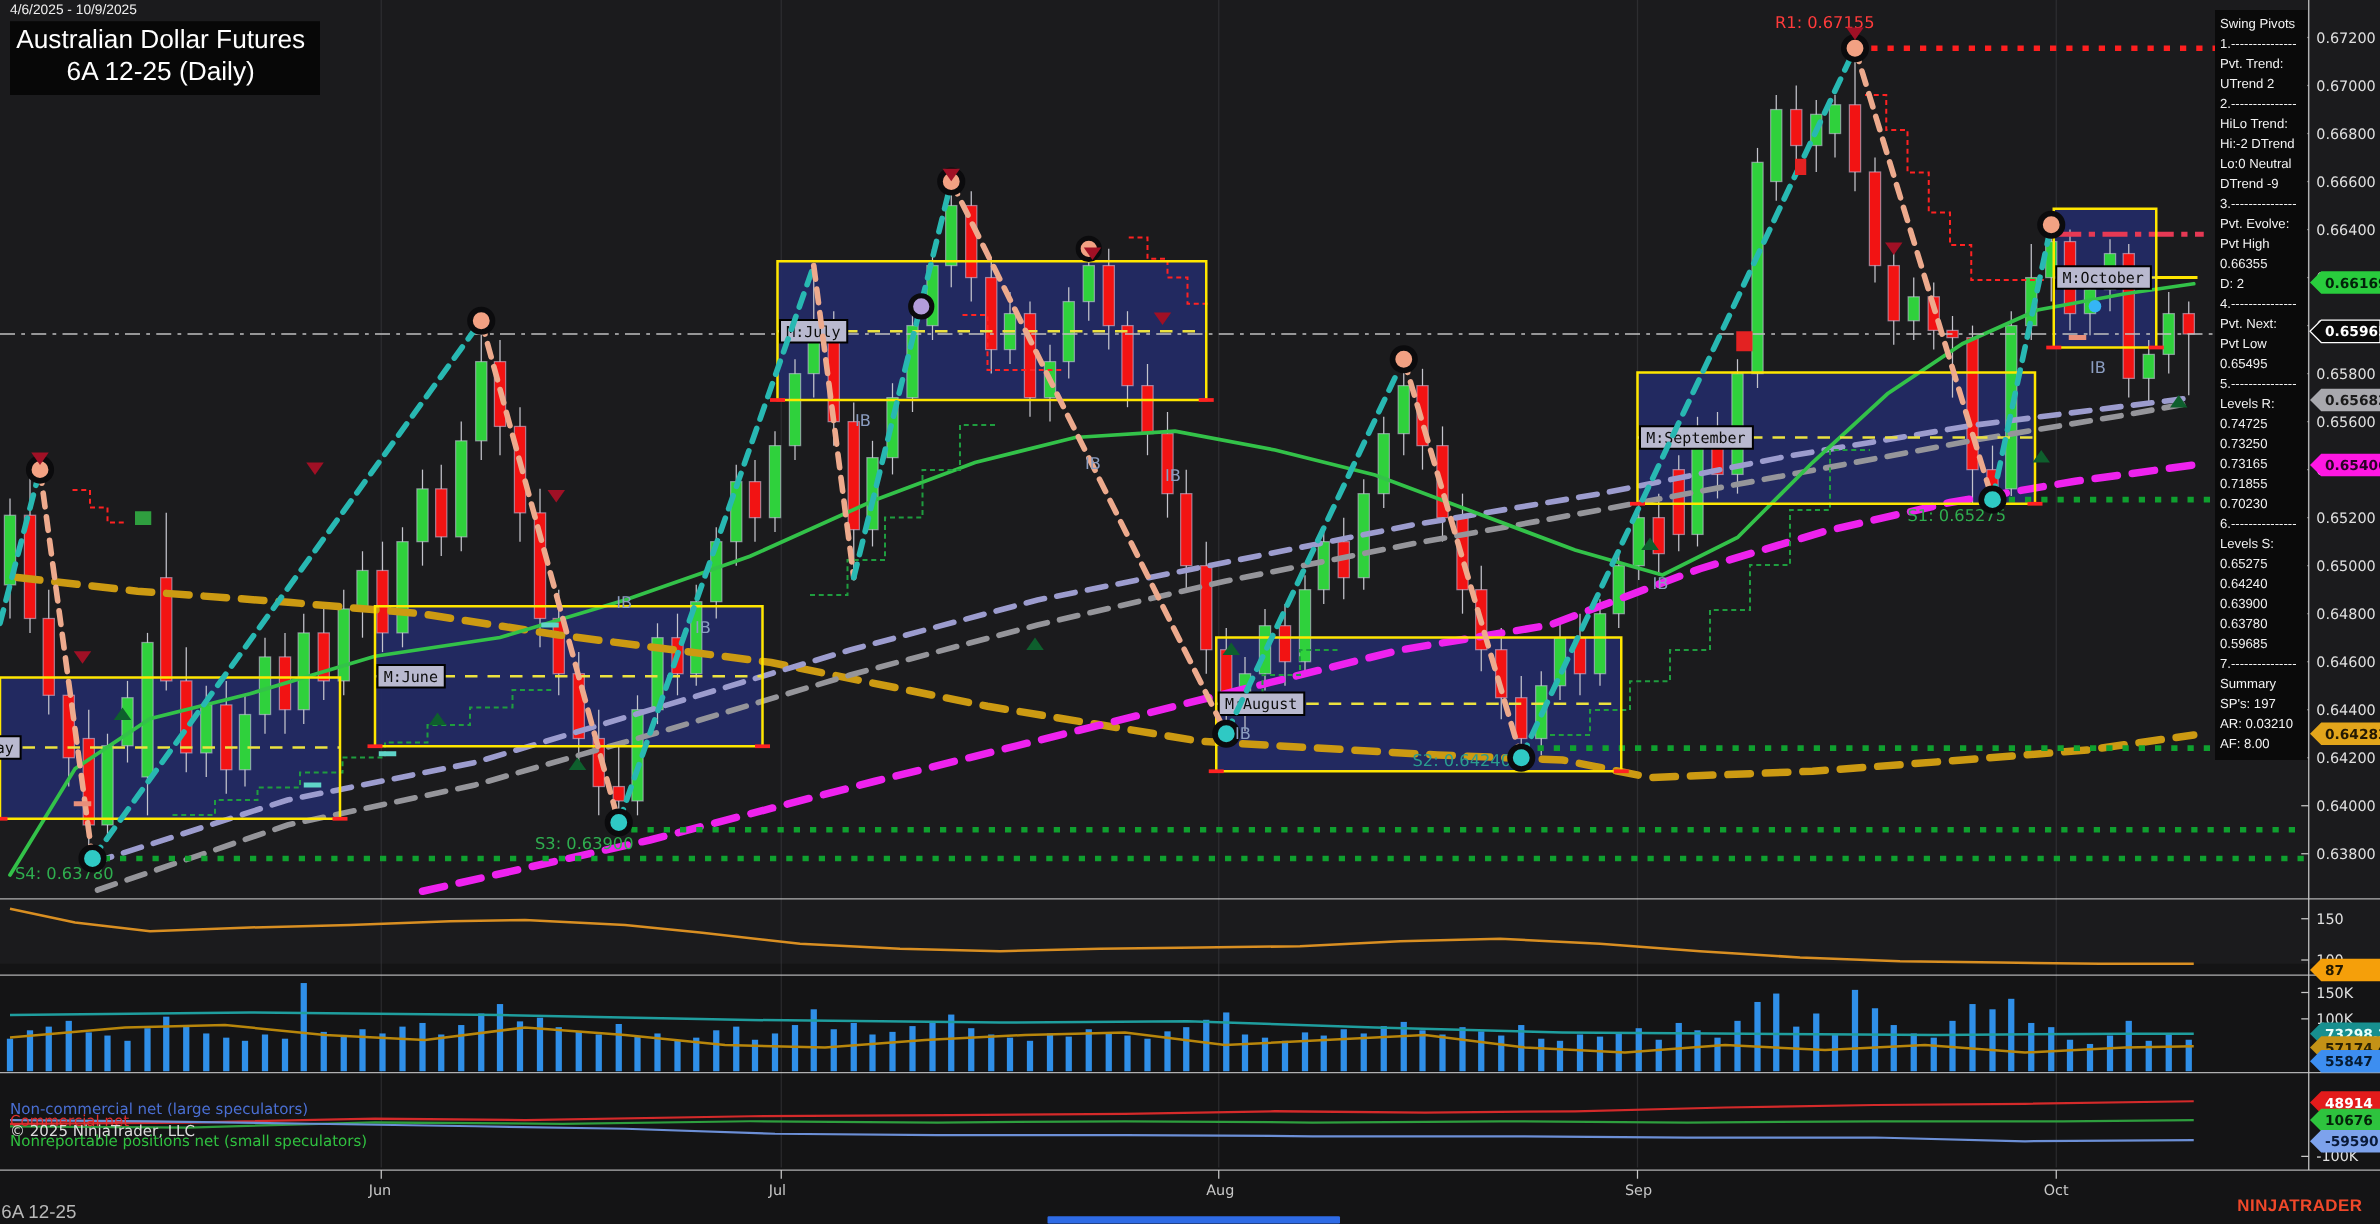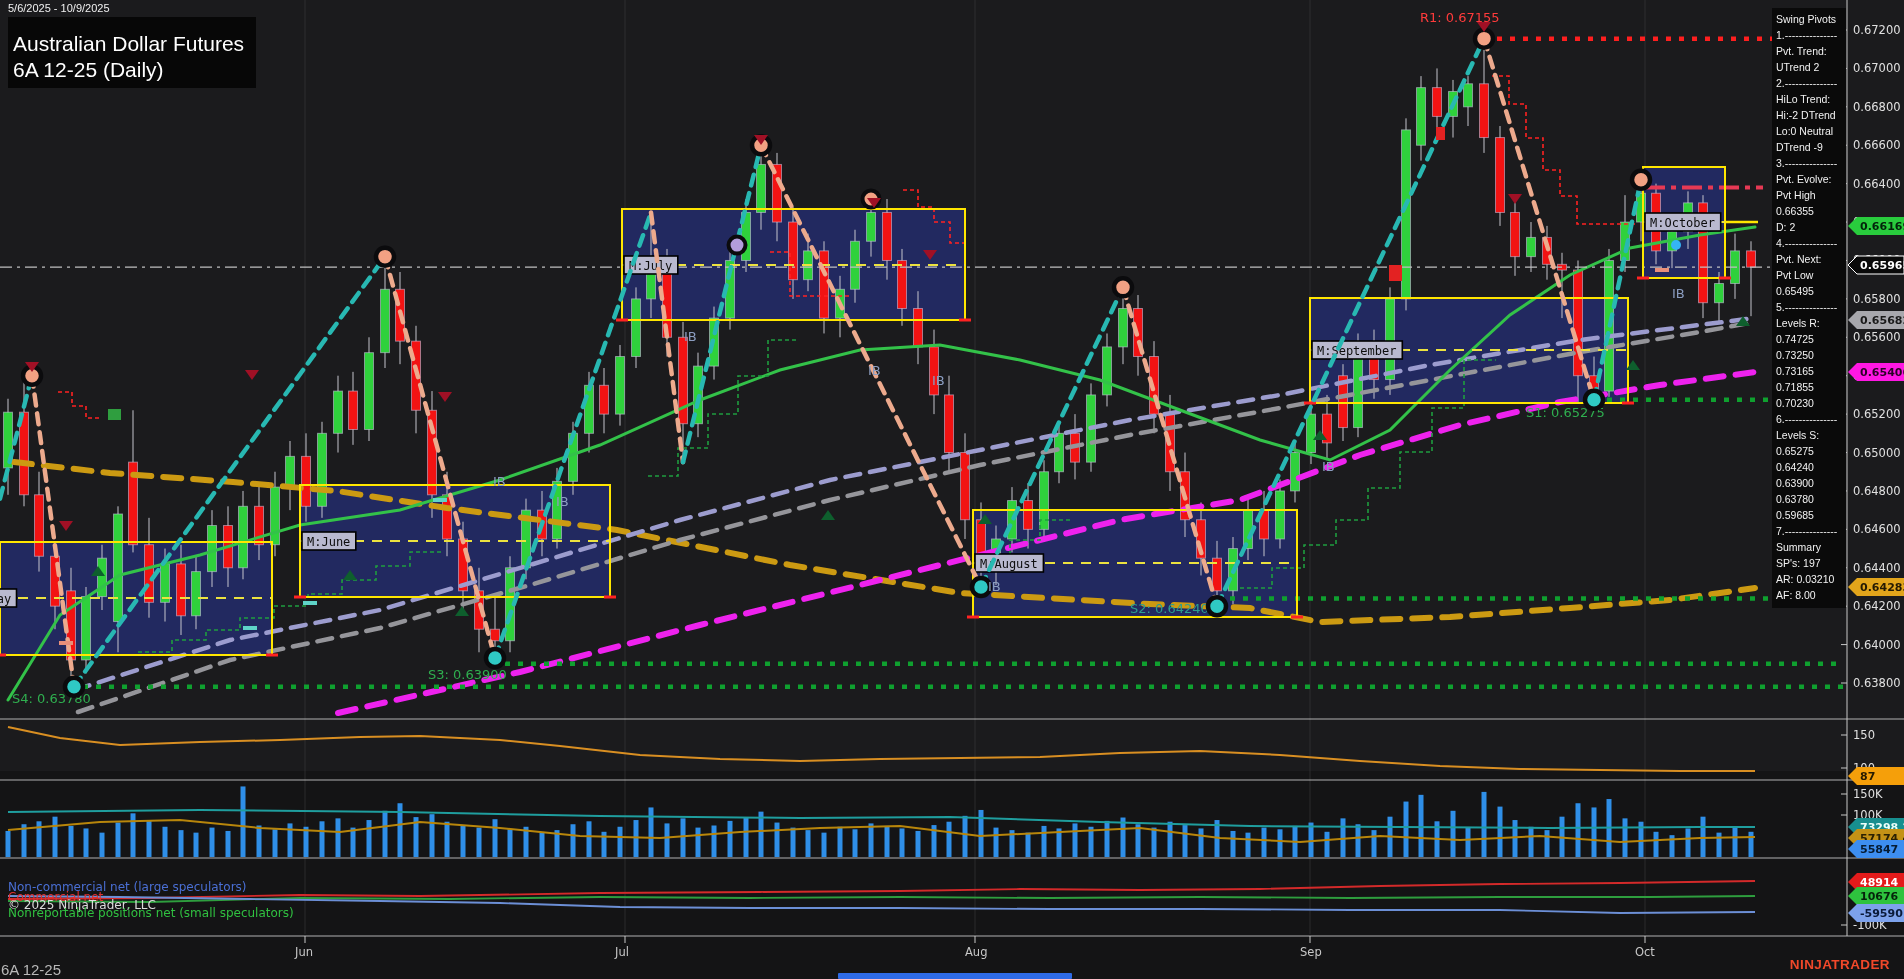--- a/index.html
+++ b/index.html
@@ -2,21 +2,21 @@
 <html><head>
 <meta charset="utf-8">
 <style>
   html,body{margin:0;padding:0;background:#141415;}
   body{width:1904px;height:979px;position:relative;overflow:hidden;
        font-family:"Liberation Sans", sans-serif;color:#e8e8e8;}
   #stage{position:absolute;left:0;top:0;width:1904px;height:771px;background:#1b1b1d;}
   svg{position:absolute;left:0;top:0;}
   .overlay{position:absolute;}
   #date-range{left:8px;top:2px;font-size:11px;color:#f0f0f0;}
-  #title-box{left:8px;top:17px;background:rgba(5,5,5,.92);padding:14px 12px 6px 5px;line-height:1.22;}
+  #title-box{left:8px;top:17px;background:rgba(5,5,5,.92);padding:2px 12px 6px 5px;line-height:1.22;text-align:center;}
   #title-box .t{font-size:21px;color:#ffffff;white-space:nowrap;}
   #swing-panel{left:1772px;top:8px;width:68px;background:#0a0a0a;color:#f2f2f2;
       font-size:10.5px;line-height:16px;padding:3px 2px 5px 4px;white-space:nowrap;overflow:hidden;}
   #footer-left{left:1px;top:961px;font-size:15px;color:#b8b8b8;}
   #brand{right:14px;top:957px;font-size:13.5px;font-weight:bold;letter-spacing:.4px;color:#f0482a;}
   #scrollbar{left:838px;top:973px;width:234px;height:6px;background:#2e6be6;border-radius:1px;}
 </style>
 </head>
 <body>
 
@@ -623,21 +623,21 @@
         <text x="615" y="956" fill="#c8c8c8" font-size="11.5" font-family="DejaVu Sans, sans-serif">Jul</text>
         <line x1="975" y1="936" x2="975" y2="943" stroke="#c8c8c8" stroke-width="1"></line>
         <text x="965" y="956" fill="#c8c8c8" font-size="11.5" font-family="DejaVu Sans, sans-serif">Aug</text>
         <line x1="1310" y1="936" x2="1310" y2="943" stroke="#c8c8c8" stroke-width="1"></line>
         <text x="1300" y="956" fill="#c8c8c8" font-size="11.5" font-family="DejaVu Sans, sans-serif">Sep</text>
         <line x1="1645" y1="936" x2="1645" y2="943" stroke="#c8c8c8" stroke-width="1"></line>
         <text x="1635" y="956" fill="#c8c8c8" font-size="11.5" font-family="DejaVu Sans, sans-serif">Oct</text>
       </g>
     </svg>
 
-  <div class="overlay" id="date-range">5/6/2025 - 10/9/2025</div>
+  <div class="overlay" id="date-range">4/6/2025 - 10/9/2025</div>
 
   <div class="overlay" id="title-box">
     <div class="t">Australian Dollar Futures</div>
     <div class="t">6A 12-25 (Daily)</div>
   </div>
 
   <div class="overlay" id="swing-panel">
       <div>Swing Pivots</div>
       <div>1.---------------</div>
       <div>Pvt. Trend:</div>

